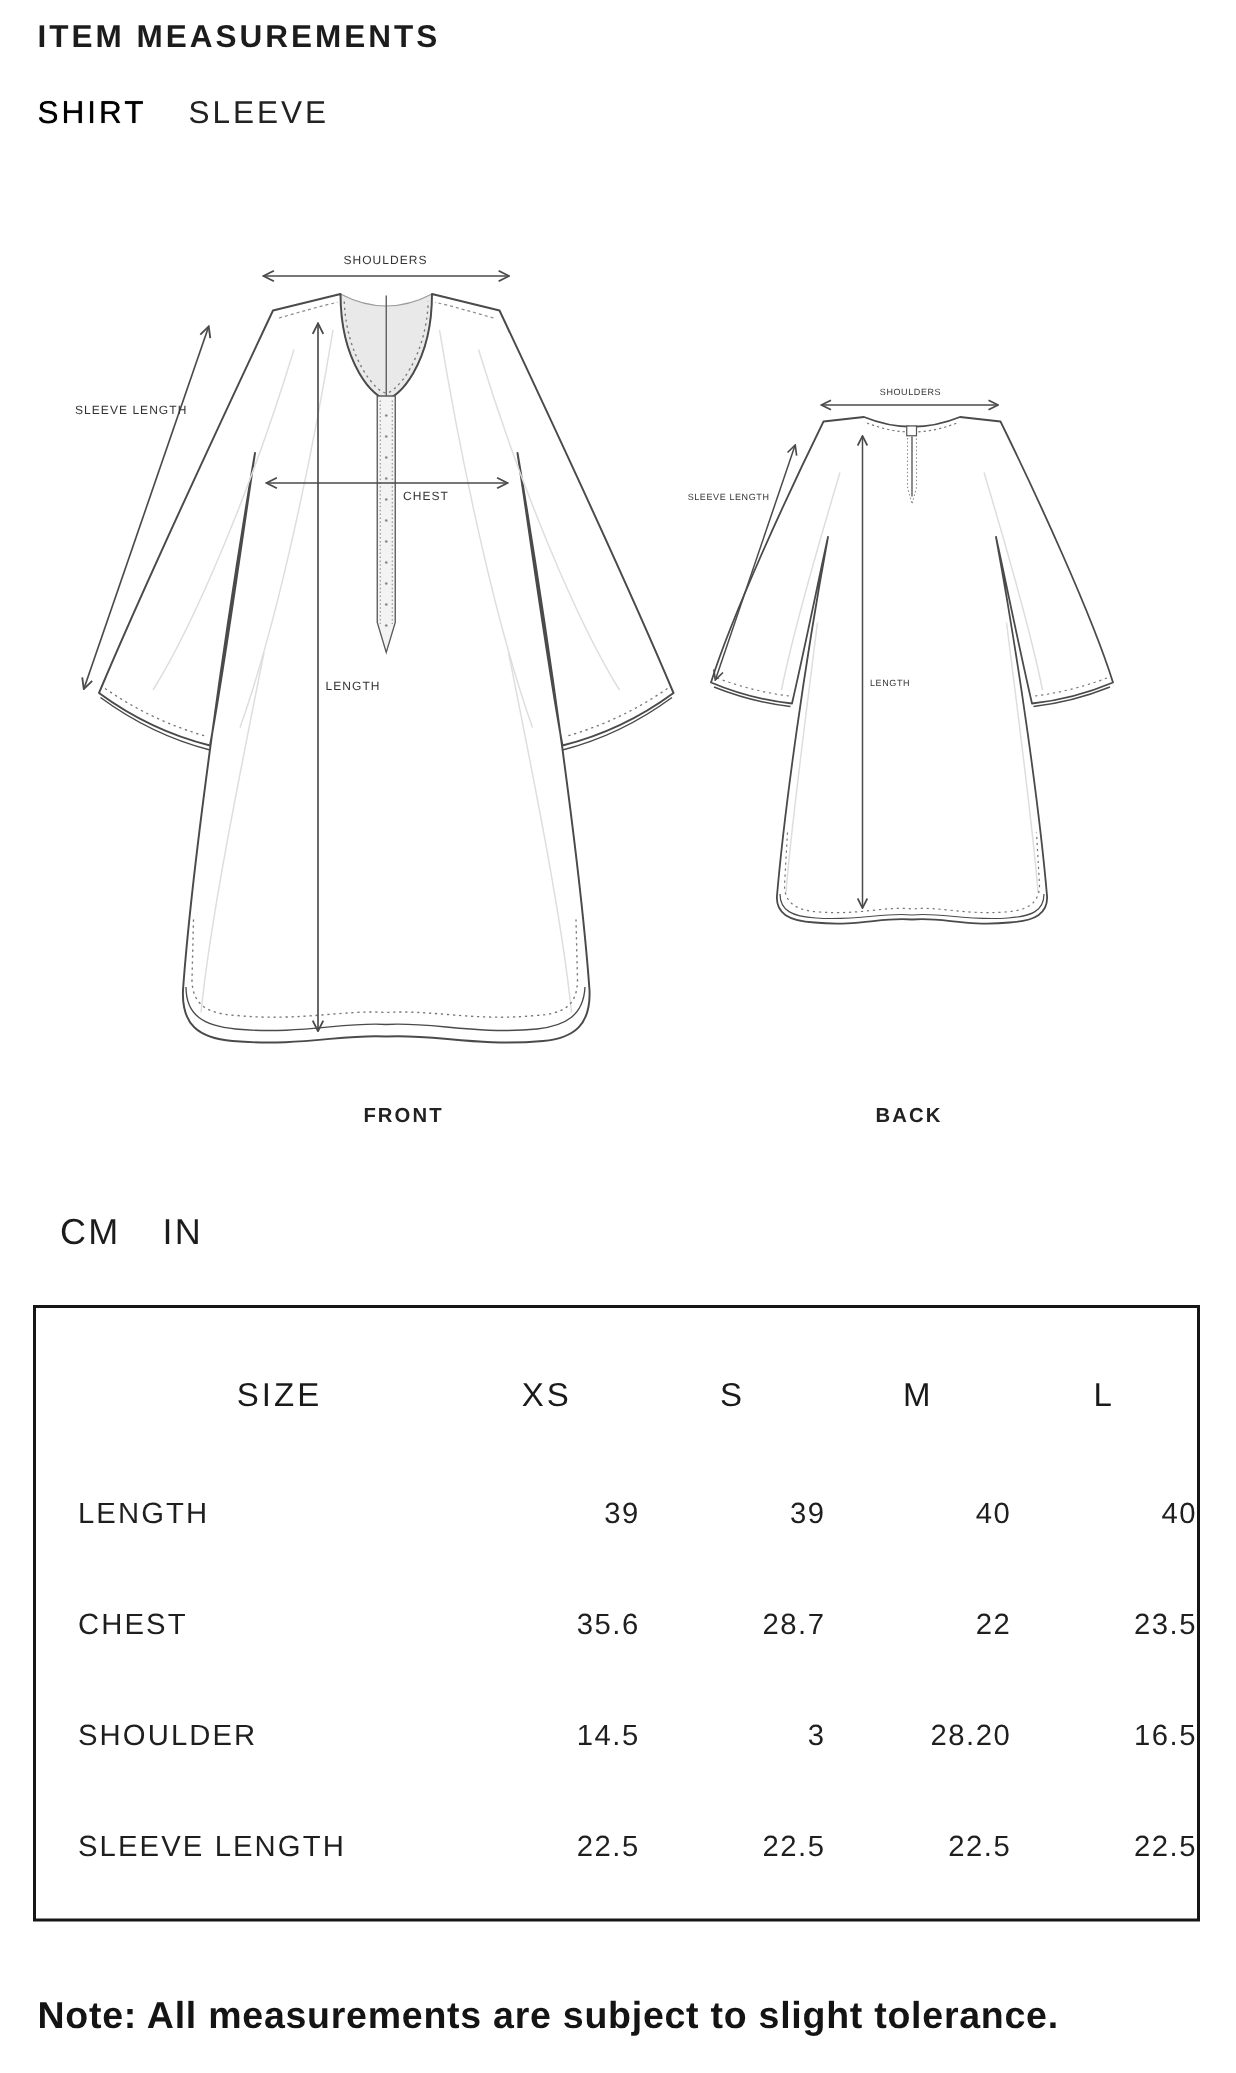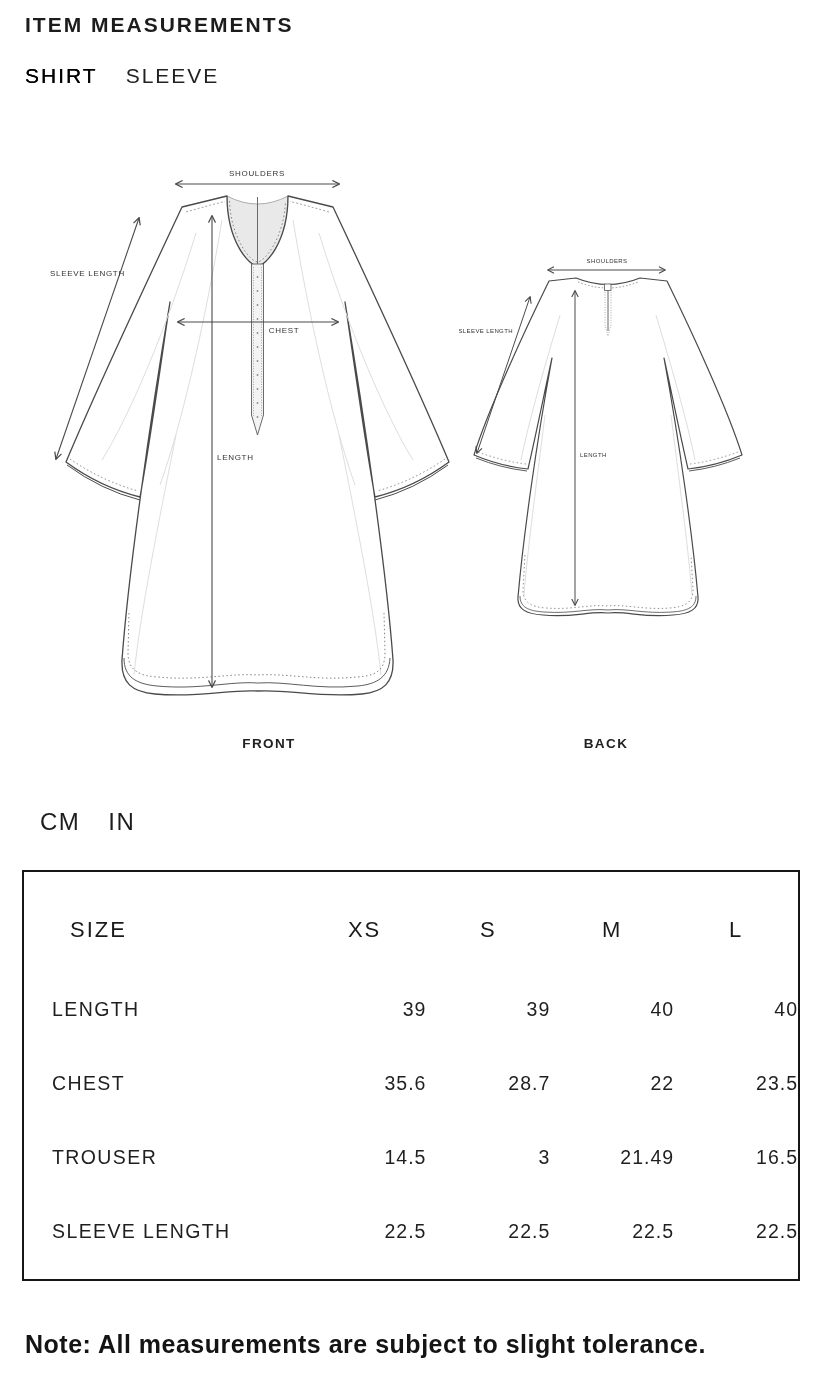--- a/index.html
+++ b/index.html
@@ -35,21 +35,21 @@
     margin-top:16px;
   }
   .size-table th,.size-table td{
     font-weight:400;padding:0;vertical-align:middle;
   }
   .size-table col.c-label{width:36%;}
   .size-table col.c-val{width:16%;}
   .size-table thead th{
     height:84px;font-size:22px;letter-spacing:2px;color:#1a1a1a;text-align:center;
   }
-  .size-table thead th:first-child{text-align:left;padding-left:46px;}
+  .size-table thead th:first-child{text-align:center;padding-left:46px;}
   .size-table tbody td{
     height:74px;font-size:19.5px;letter-spacing:1px;color:#1f1f1f;text-align:right;
   }
   .size-table tbody td:first-child{text-align:left;padding-left:28px;letter-spacing:1.4px;}
 
   .note{
     position:absolute;left:25px;top:1330px;
     font-size:25px;letter-spacing:.5px;color:#141414;white-space:nowrap;font-weight:bold;
   }
 
@@ -232,24 +232,24 @@
           <td>40</td>
         </tr>
         <tr>
           <td>CHEST</td>
           <td>35.6</td>
           <td>28.7</td>
           <td>22</td>
           <td>23.5</td>
         </tr>
         <tr>
-          <td>TROUSER</td>
+          <td>SHOULDER</td>
           <td>14.5</td>
           <td>3</td>
-          <td>21.49</td>
+          <td>28.20</td>
           <td>16.5</td>
         </tr>
         <tr>
           <td>SLEEVE LENGTH</td>
           <td>22.5</td>
           <td>22.5</td>
           <td>22.5</td>
           <td>22.5</td>
         </tr>
       </tbody>

